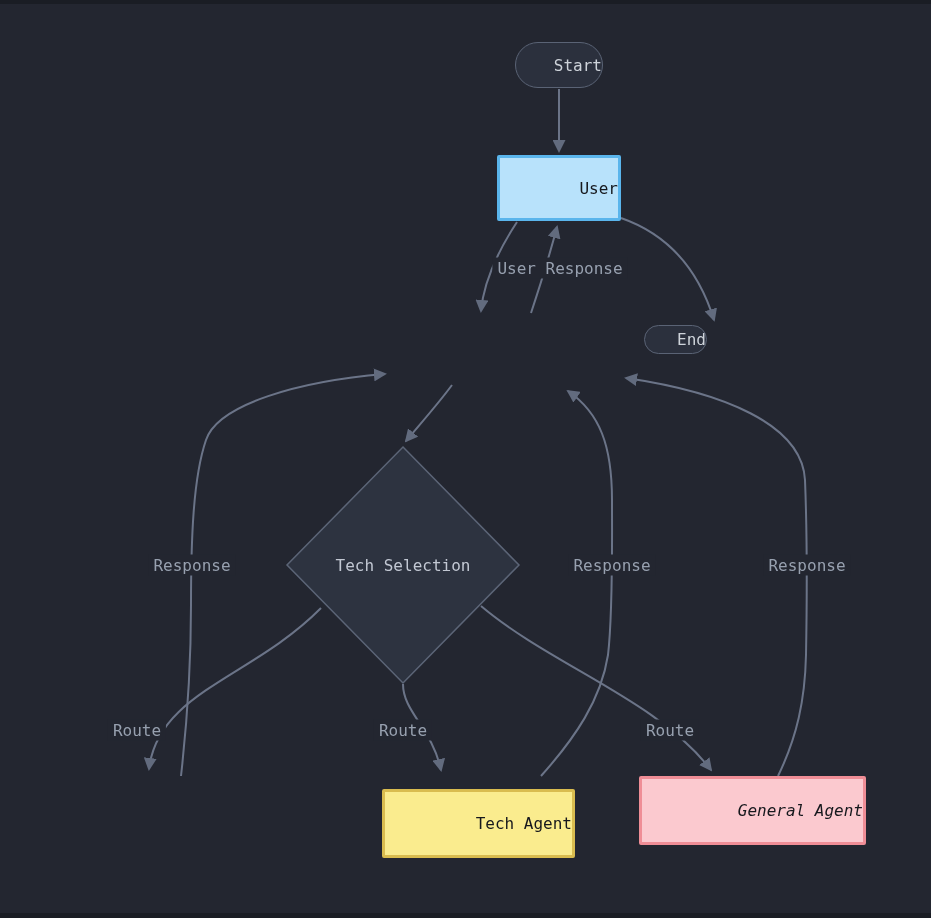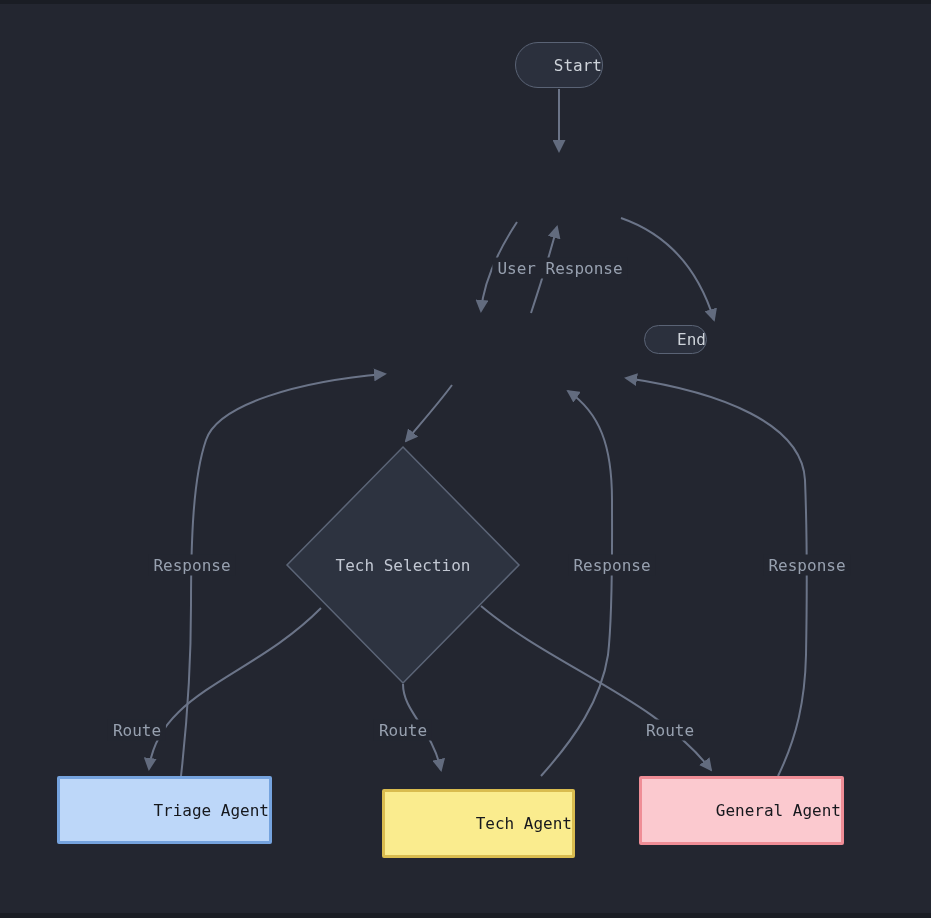--- a/index.html
+++ b/index.html
@@ -61,37 +61,37 @@
     <path class="edge" d="M481,606 C552,666 658,700 711,770" marker-end="url(#arrow)"></path>
     <path class="edge" d="M181,776 C189,705 191,655 191,605 C191,540 193,478 206,440 C218,404 300,381 385,374" marker-end="url(#arrow)"></path>
     <path class="edge" d="M541,776 C575,738 601,700 608,655 C613,612 612,545 612,500 C612,446 600,413 568,391" marker-end="url(#arrow)"></path>
     <path class="edge" d="M778,776 C797,737 805,700 806,655 C807,600 807,530 805,480 C802,424 722,392 626,378" marker-end="url(#arrow)"></path>
   </svg>
 
   <div class="node stadium" style="left:515px;top:42px;width:88px;height:46px;">
     <span>Start</span>
   </div>
 
+  <div class="node rectnode node-user" style="left:497px;top:155px;width:124px;height:66px;">
+    <span>User</span>
+  </div>
 
 
   <div class="node stadium" style="left:644px;top:325px;width:63px;height:29px;">
     <span>End</span>
   </div>
 
   <div class="diamond-label" style="left:403px;top:565px;">Tech Selection</div>
 
-  <div class="node rectnode node-triage" style="left:57px;top:776px;width:215px;height:68px;">
-    <span>Triage Agent</span>
-  </div>
 
   <div class="node rectnode node-tech" style="left:382px;top:776px;width:193px;height:69px;margin-top:13px;">
     <span>Tech Agent</span>
   </div>
 
-  <div class="node rectnode node-general" style="left:639px;top:776px;width:205px;height:69px;">
+  <div class="node rectnode node-general" style="left:639px;top:776px;width:227px;height:69px;font-style:italic;">
     <span>General Agent</span>
   </div>
 
   <div class="edge-label" style="left:560px;top:268px;">User Response</div>
 
   <div class="edge-label" style="left:192px;top:565px;">Response</div>
 
   <div class="edge-label" style="left:612px;top:565px;">Response</div>
 
   <div class="edge-label" style="left:807px;top:565px;">Response</div>

